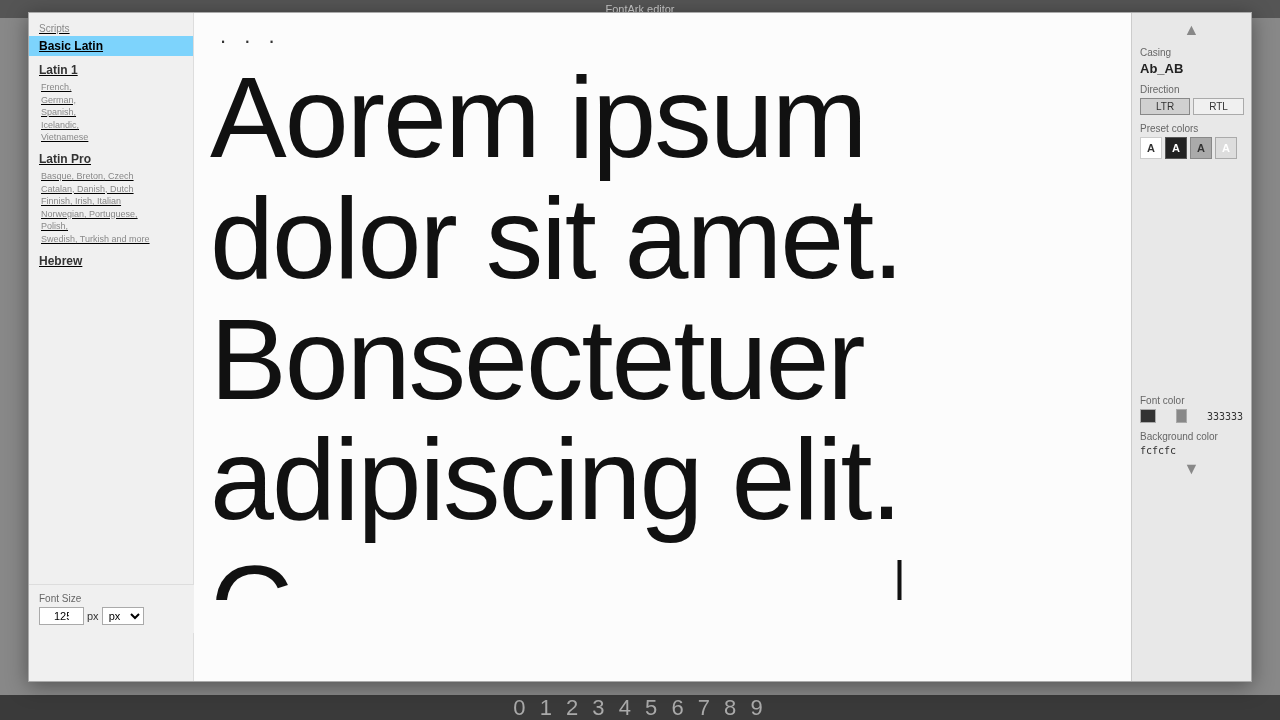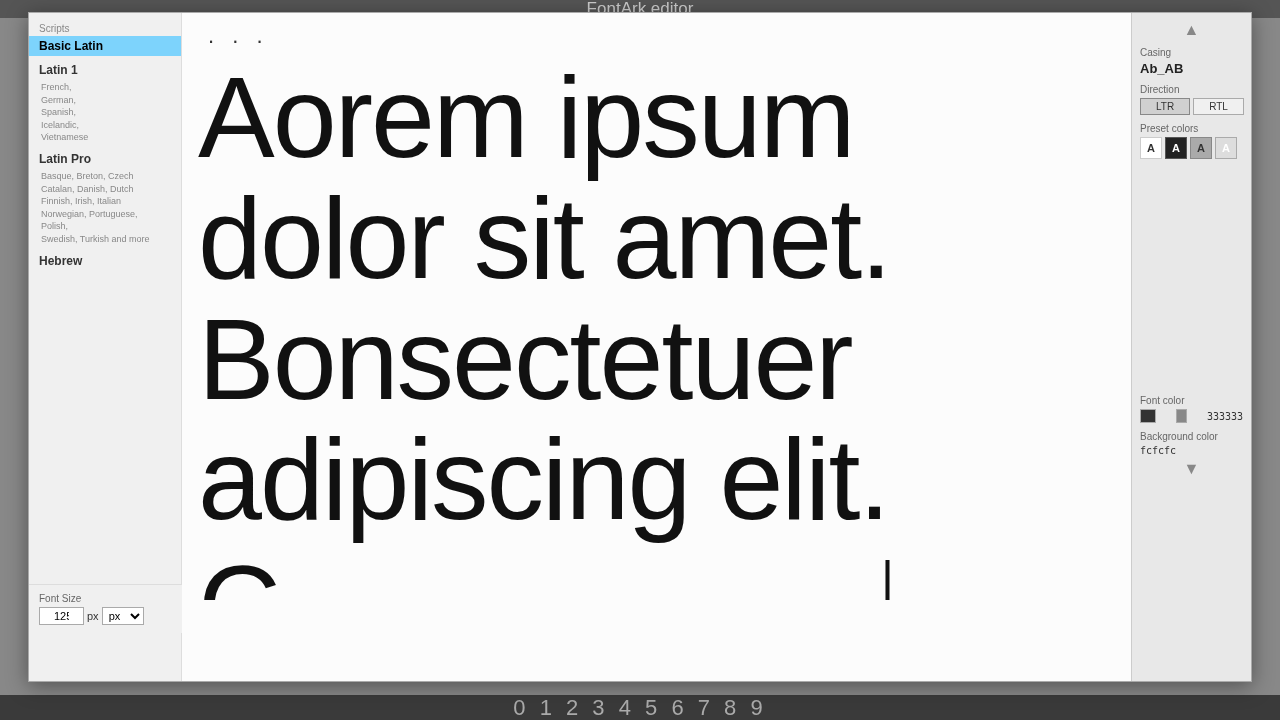--- a/index.html
+++ b/index.html
@@ -17,21 +17,21 @@
       position: absolute;
       top: 0; left: 0; right: 0;
       height: 18px;
       background: #555;
       display: flex;
       align-items: center;
       justify-content: center;
     }
     .bg-bar-title {
       color: #ccc;
-      font-size: 17px;
+      font-size: 11px;
     }
     .bg-numbers {
       position: absolute;
       bottom: 0; left: 0; right: 0;
       height: 25px;
       background: #3a3a3a;
       display: flex;
       align-items: center;
       justify-content: center;
       color: #aaa;
@@ -79,26 +79,27 @@
 
     
     .content {
       display: flex;
       flex: 1;
       overflow: hidden;
     }
 
     
     .sidebar {
-      width: 153px;
+      width: 165px;
       background: #f0f0f0;
       border-right: 1px solid #ddd;
       overflow-y: auto;
       flex-shrink: 0;
       padding: 6px 0;
+      text-decoration: underline;
     }
     .sidebar-section-label {
       color: #888;
       font-size: 10px;
       padding: 4px 10px 2px;
       text-transform: none;
     }
     .script-group {
       margin-bottom: 4px;
     }

